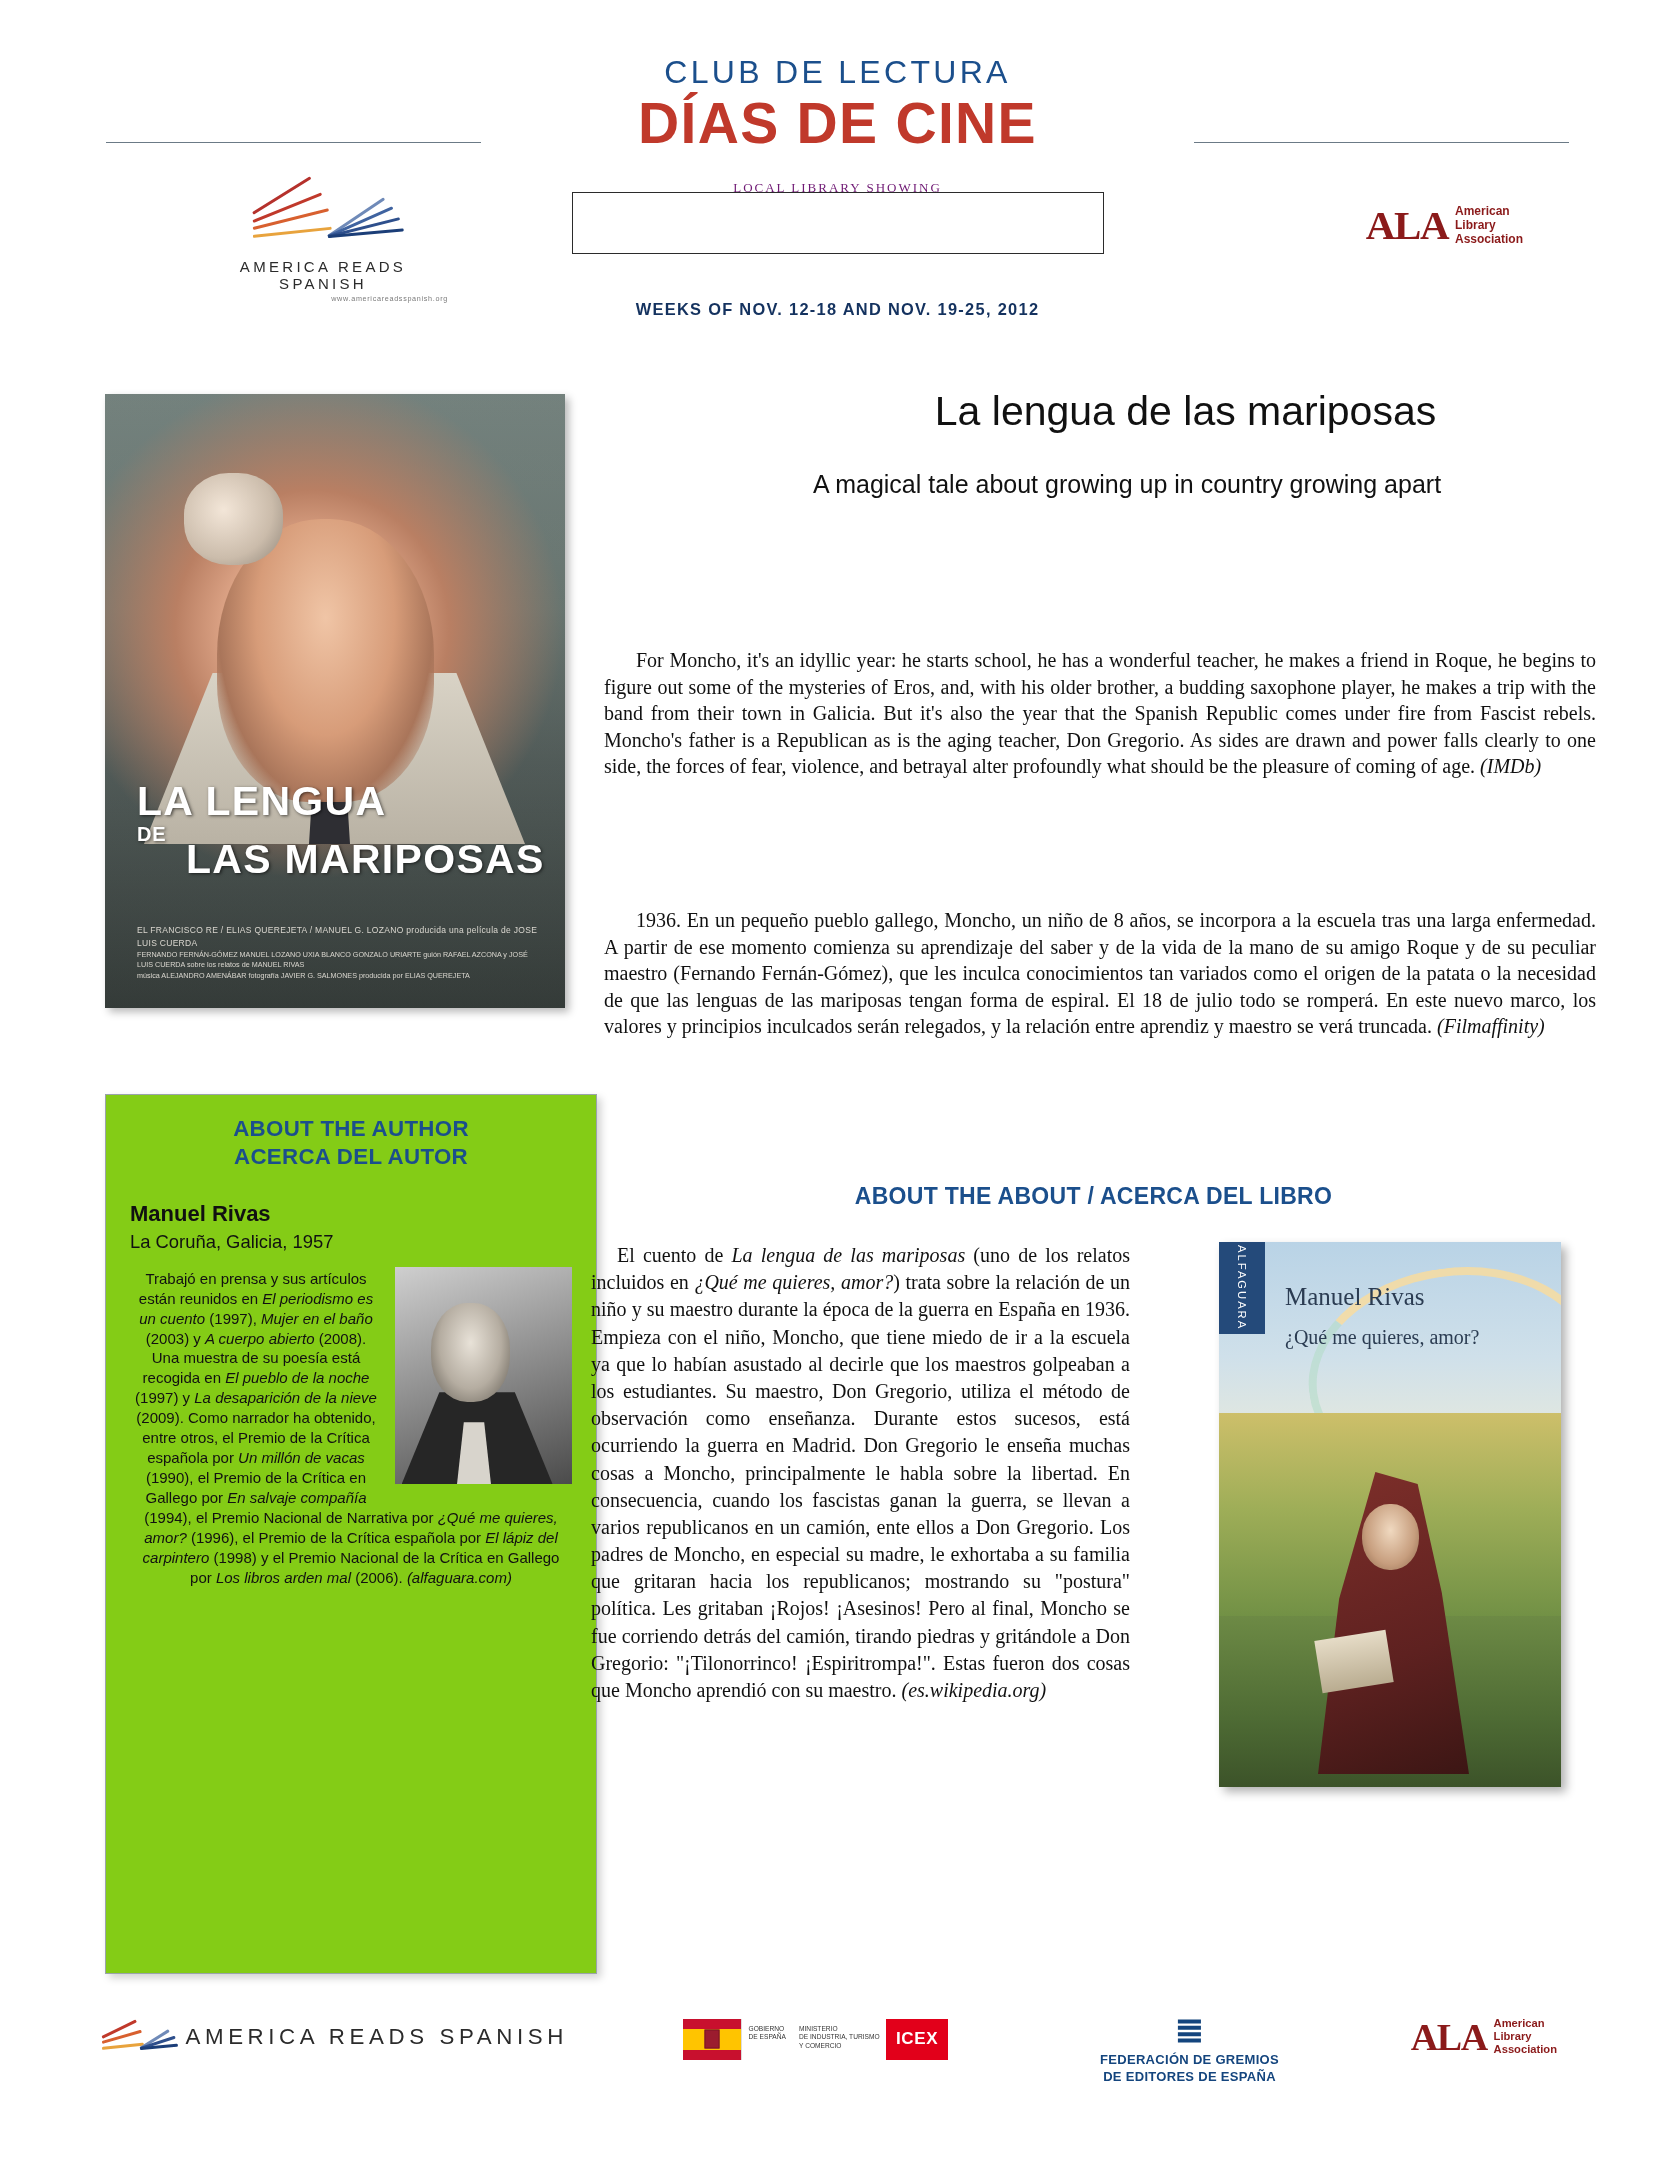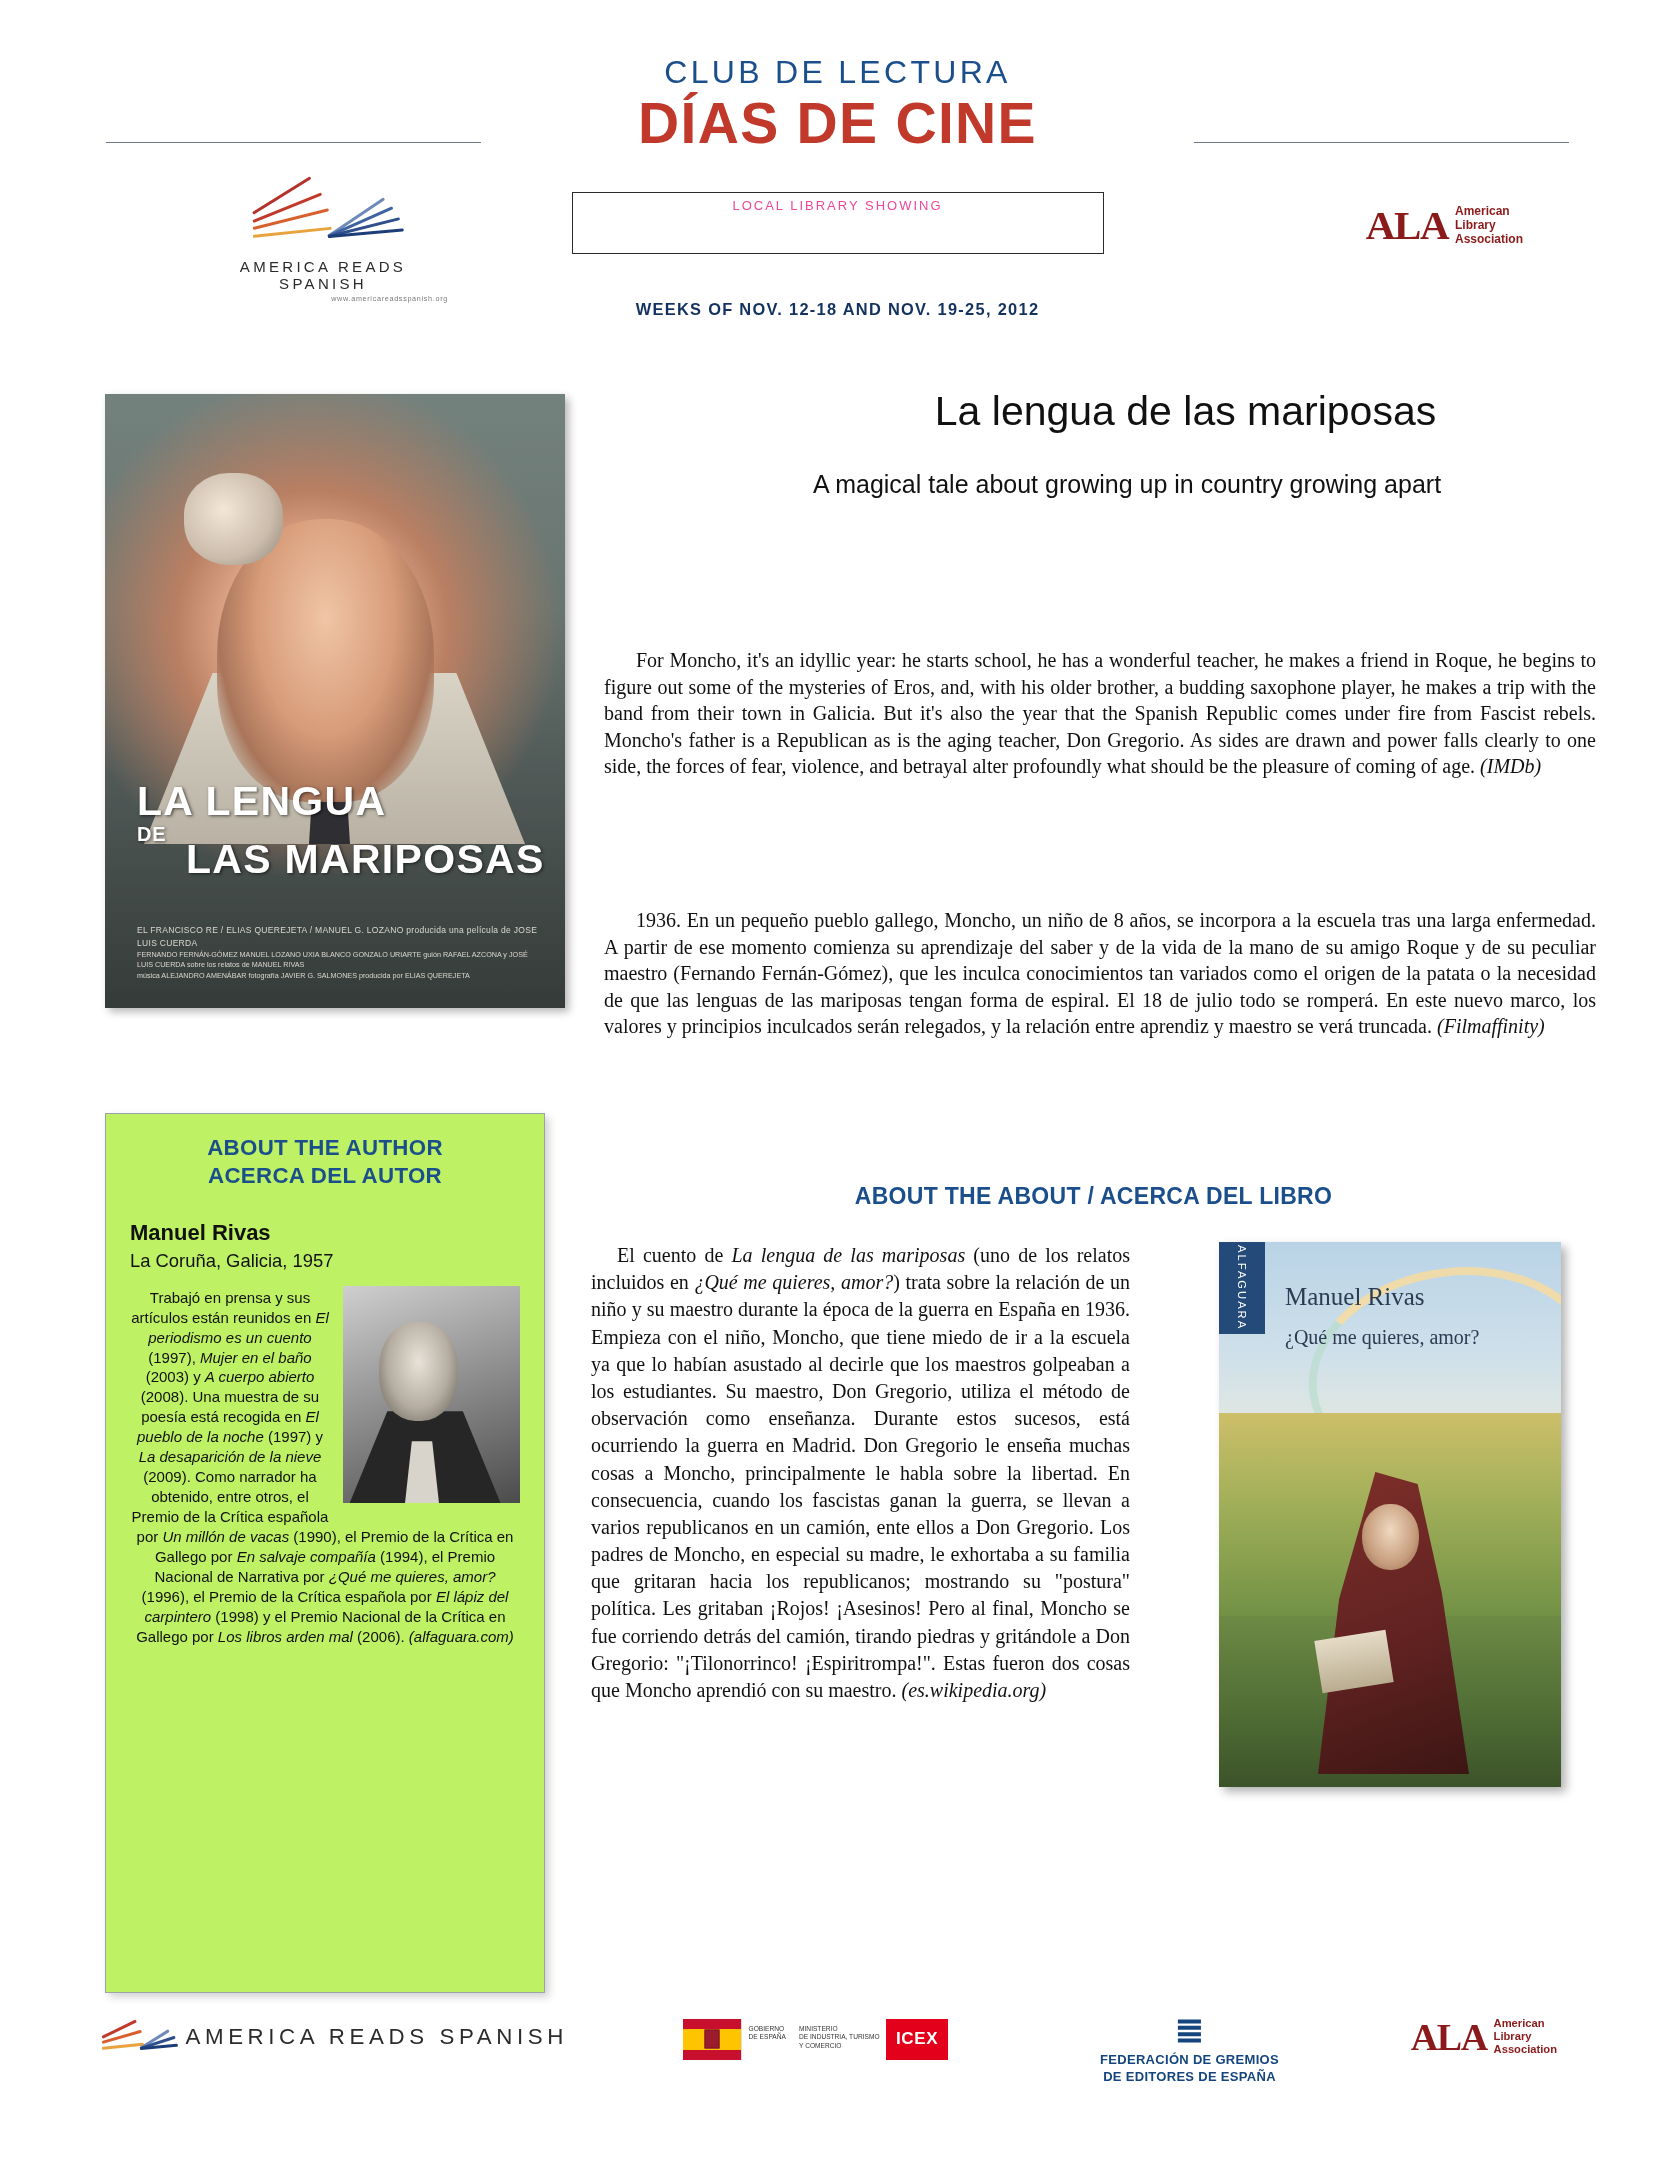--- a/index.html
+++ b/index.html
@@ -68,25 +68,25 @@
     top: 191px;
     width: 532px;
     height: 62px;
     border: 1.3px solid #2b2b2b;
     box-sizing: border-box;
   }
   .showing-label {
     position: absolute;
     left: 50%;
     transform: translateX(-50%);
-    top: 197px;
-    font-family: Liberation Sans, sans-serif;
+    top: 179px;
+    font-family: Liberation Serif, serif;
     font-size: 13px;
     letter-spacing: 2px;
-    color: #ec4899;
+    color: #701a75;
     white-space: nowrap;
   }
   .weeks-line {
     position: absolute;
     left: 50%;
     transform: translateX(-50%);
     top: 299px;
     font-family: "Liberation Sans", sans-serif;
     font-size: 16.4px;
     letter-spacing: 1.3px;
@@ -239,28 +239,27 @@
     line-height: 1.5;
     opacity: 0.9;
   }
   .poster-credits .big { font-size: 8.5px; letter-spacing: 0.3px; }
 
   
   .author-box {
     position: absolute;
     left: 105px;
     top: 1094px;
-    width: 440px;
+    width: 492px;
     height: 880px;
     border: 1.3px solid #9aa3ab;
     box-sizing: border-box;
     padding: 20px 24px;
     box-shadow: 4px 4px 8px rgba(0,0,0,0.18);
-    background: #bef264;
-    margin-top: 19px;
+    background: #84cc16;
   }
   .author-head {
     text-align: center;
     font-family: "Liberation Sans", sans-serif;
     color: #1b4f8c;
     font-weight: 700;
     font-size: 22.3px;
     line-height: 1.25;
     letter-spacing: 0.3px;
   }

